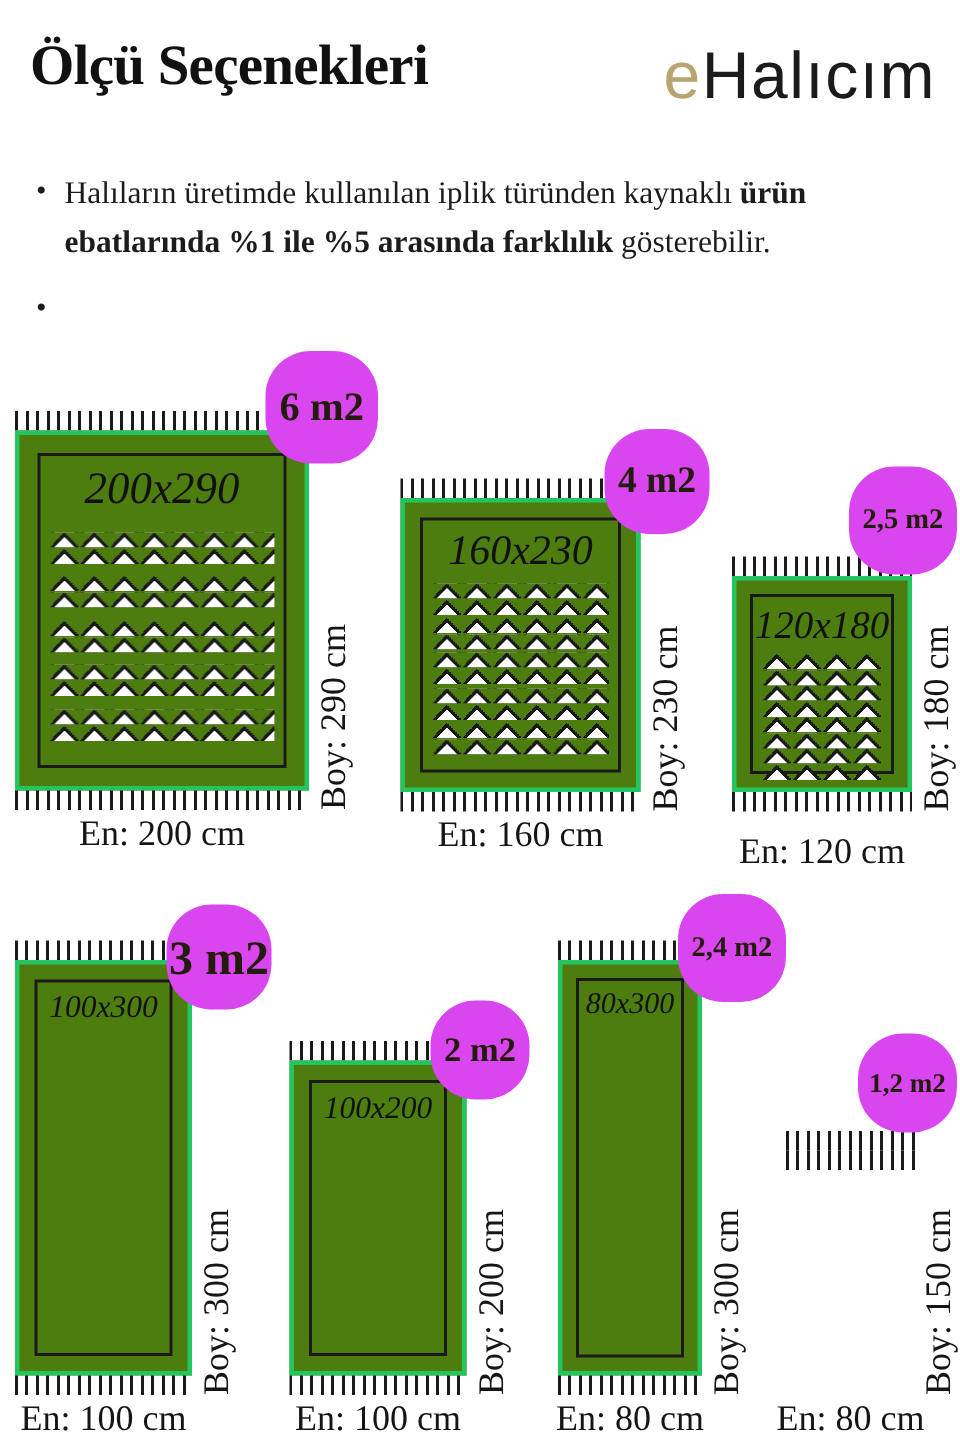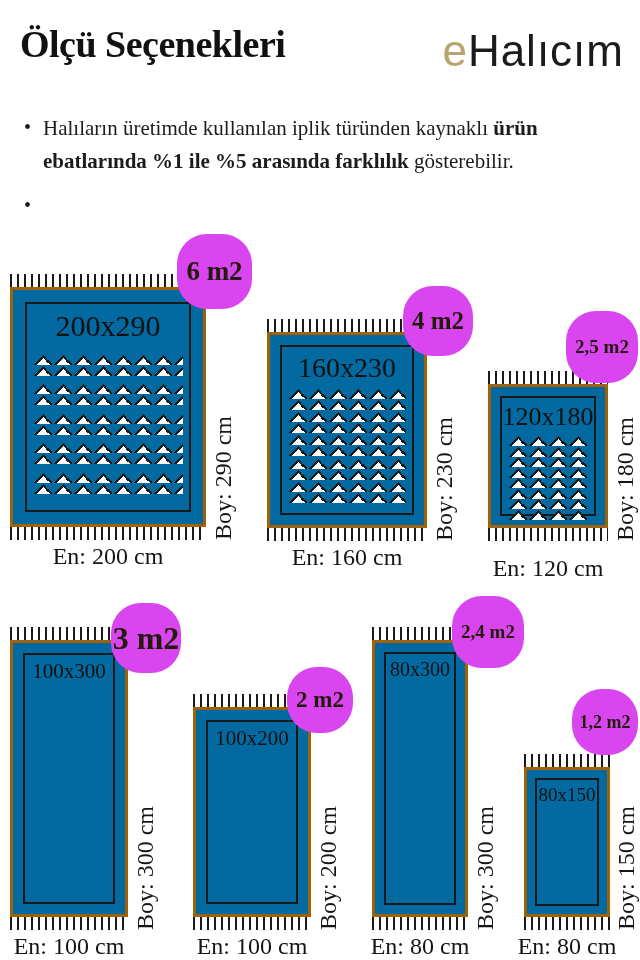--- a/index.html
+++ b/index.html
@@ -16,22 +16,22 @@
   
   .notes{position:absolute;left:24px;top:112px;width:596px;font-size:21px;line-height:1.55;color:#1c1c1c;}
   .note{display:flex;margin-bottom:13px;}
   .note .dot{flex:0 0 auto;margin-right:12px;font-size:20px;}
   .note b{font-weight:700;}
 
   
   .rug{position:absolute;}
   .fringe{height:13px;width:100%;
           background:repeating-linear-gradient(90deg,#1a1a1a 0 2px,transparent 2px 7px);}
-  .body{box-sizing:border-box;width:100%;border:3px solid #a16207;background:#0369a1;
-        display:flex;padding:0;}
+  .body{box-sizing:border-box;width:100%;border:3px solid #22c55e;background:#4d7c0f;
+        display:flex;padding:0;font-style:italic;}
   .inner{box-sizing:border-box;flex:1;border:2px solid #1a1a1a;display:flex;
          flex-direction:column;}
   .size{text-align:center;margin-top:3px;line-height:1.25;color:#111;}
   .pattern{flex:1;display:flex;flex-direction:column;justify-content:space-evenly;
            padding:2px 6px 8px 6px;}
   .band{display:flex;flex-direction:column;}
   .zz{height:10px;background:
       conic-gradient(from 135deg at 50% 3px,#ffffff 90deg,#0000 0) 0 0/20px 10px repeat-x,
       conic-gradient(from 135deg at 50% 0,#1a1a1a 90deg,#0000 0) 0 0/20px 10px repeat-x;}
   .band .zz + .zz{margin-top:1px;}
@@ -233,24 +233,19 @@
       </div>
     </div>
     <div class="fringe"></div>
     <div class="boy">Boy: 300 cm</div>
     <div class="en">En: 80 cm</div>
     <div class="badge">2,4 m2</div>
   </div>
 
   <div class="rug r7">
     <div class="fringe"></div>
-    <div class="body">
-      <div class="inner">
-        <div class="size">80x150</div>
-      </div>
-    </div>
     <div class="fringe"></div>
     <div class="boy">Boy: 150 cm</div>
     <div class="en">En: 80 cm</div>
     <div class="badge">1,2 m2</div>
   </div>
 
 </div>
 
 </body></html>

